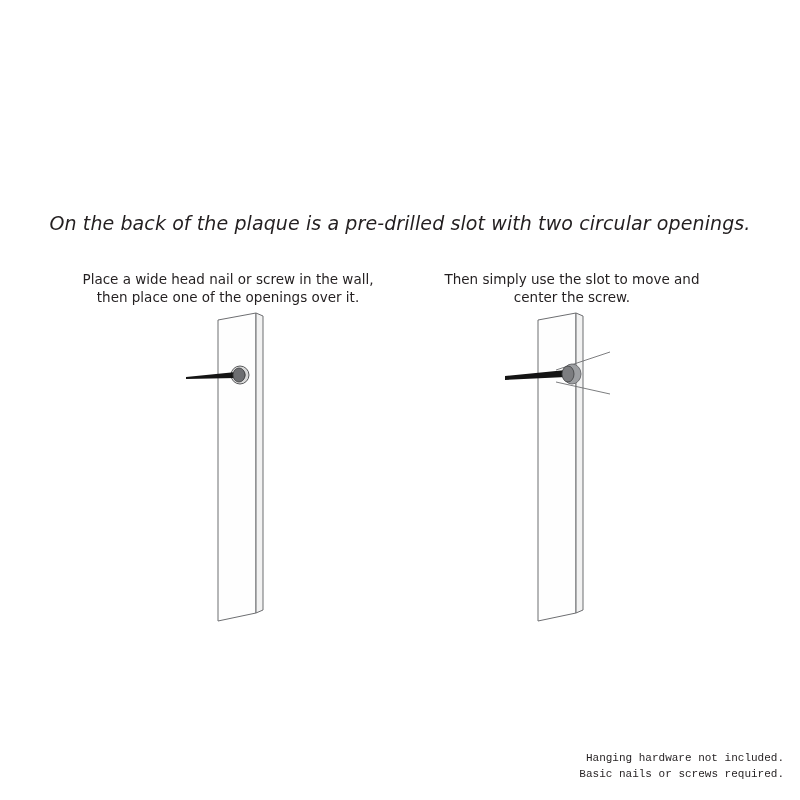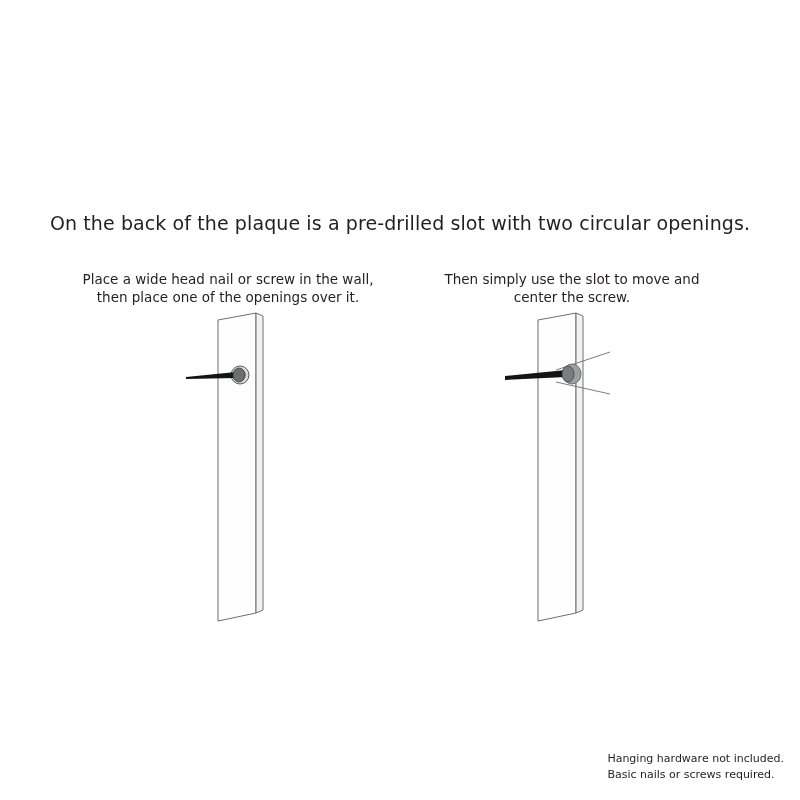--- a/index.html
+++ b/index.html
@@ -22,20 +22,21 @@
   .headline {
     position: absolute;
     top: 212px;
     left: 0;
     width: 800px;
     text-align: center;
     font-size: 19px;
     font-weight: 400;
     letter-spacing: 0.1px;
     color: #231f20;
+    font-style: italic;
   }
   .panel-caption {
     position: absolute;
     top: 270px;
     font-size: 13.5px;
     line-height: 1.35;
     text-align: center;
     color: #231f20;
   }
   .panel-caption.left {
@@ -50,23 +51,25 @@
     position: absolute;
     top: 300px;
     left: 0;
     width: 800px;
     height: 340px;
   }
   .footnote {
     position: absolute;
     right: 16px;
     bottom: 18px;
+    text-align: right;
     font-size: 11px;
     line-height: 1.4;
     color: #231f20;
+    font-family: Liberation Mono, monospace;
   }
   .footnote div { display: block; }
   svg { display: block; }
 </style>
 </head>
 <body>
 
 <div class="page">
 
   <div class="headline">On the back of the plaque is a pre-drilled slot with two circular openings.</div>

